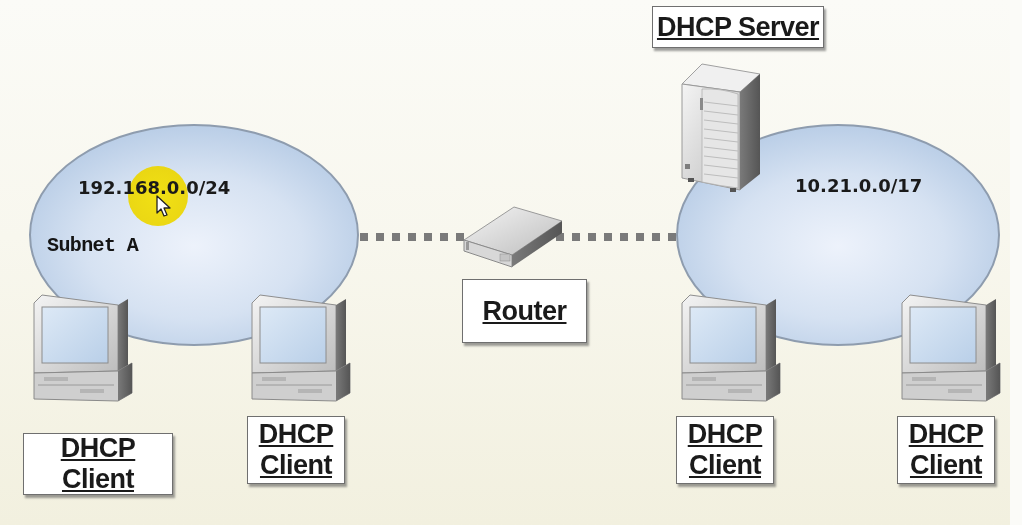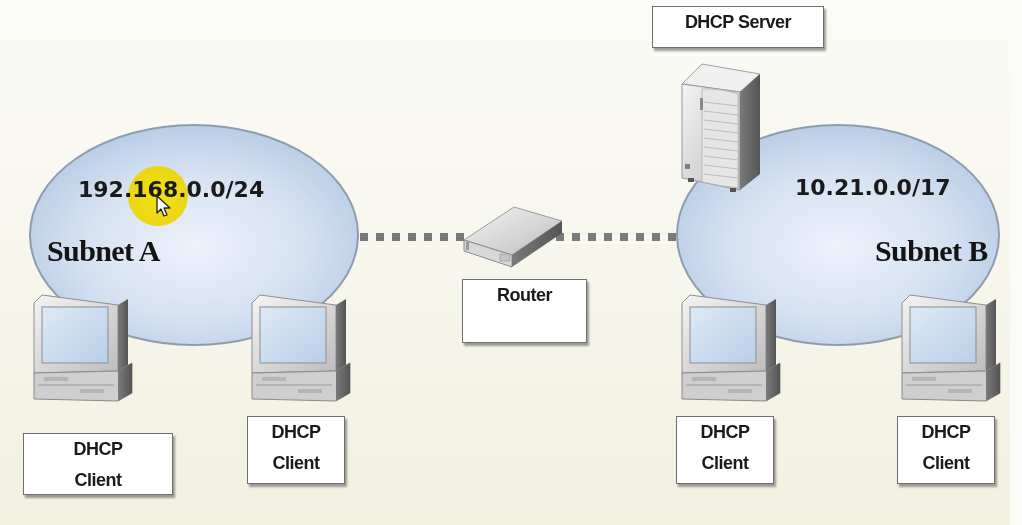--- a/index.html
+++ b/index.html
@@ -15,30 +15,30 @@
   #right-strip {
     position: absolute; left: 1010px; top: 0; width: 12px; height: 525px;
     background: #fbfbf8;
   }
   svg.diagram { position: absolute; left: 0; top: 0; }
   .label-box {
     position: absolute; background: #ffffff; border: 1.5px solid #6f6f6f;
     box-shadow: 2px 3px 2px rgba(80,80,80,0.55);
     font-family: "Liberation Sans", sans-serif; font-weight: bold;
     color: #1a1a1a; text-align: center; display: flex; flex-direction: column;
-    align-items: center; box-sizing: border-box;
-    font-size: 18px; line-height: 31px; letter-spacing: -0.5px;
+    justify-content: center; align-items: center; box-sizing: border-box;
+    font-size: 27px; line-height: 31px; letter-spacing: -0.5px; text-decoration: underline;
   }
   .subnet-name {
-    position: absolute; font-family: Liberation Serif, serif; font-weight: bold;
-    font-size: 30px; color: #141414; letter-spacing: -0.6px;
+    position: absolute; font-family: Liberation Mono, monospace; font-weight: bold;
+    font-size: 20px; color: #141414; letter-spacing: -0.6px;
   }
   .cidr {
     position: absolute; font-family: "DejaVu Sans", sans-serif; font-weight: bold;
-    font-size: 22px; color: #1a1a1a;
+    font-size: 18px; color: #1a1a1a;
   }
   .highlight {
     position: absolute; width: 60px; height: 60px; border-radius: 50%;
     background: radial-gradient(circle, #f3e000 0%, #ecd600 70%, #e8d000 100%);
     opacity: 0.92;
   }
   .cursor { position: absolute; }
 </style>
 </head>
 <body>
@@ -145,21 +145,20 @@
       <rect x="12" y="84" width="24" height="4" fill="#b5b5b5"></rect>
       <rect x="48" y="96" width="24" height="4" fill="#b5b5b5"></rect>
     </g>
   </svg>
 
   <div class="highlight" style="left:128px; top:166px;"></div>
 
   <div class="cidr" style="left:78px; top:177px;">192.168.0.0/24</div>
   <div class="subnet-name" style="left:47px; top:234px;">Subnet A</div>
   <div class="cidr" style="left:795px; top:175px;">10.21.0.0/17</div>
-  <div class="subnet-name" style="left:875px; top:234px;">Subnet B</div>
 
   <svg class="cursor" width="18" height="24" viewBox="0 0 18 24" style="left:156px; top:195px;">
     <path d="M1,1 L1,18 L5,14 L8,21 L11,20 L8,13 L14,13 Z" fill="#ffffff" stroke="#222" stroke-width="1.3" stroke-linejoin="round"></path>
   </svg>
 
   <div class="label-box" style="left:652px; top:6px; width:172px; height:42px;">
     <span>DHCP Server</span>
   </div>
 
   <div class="label-box" style="left:462px; top:279px; width:125px; height:64px;">

